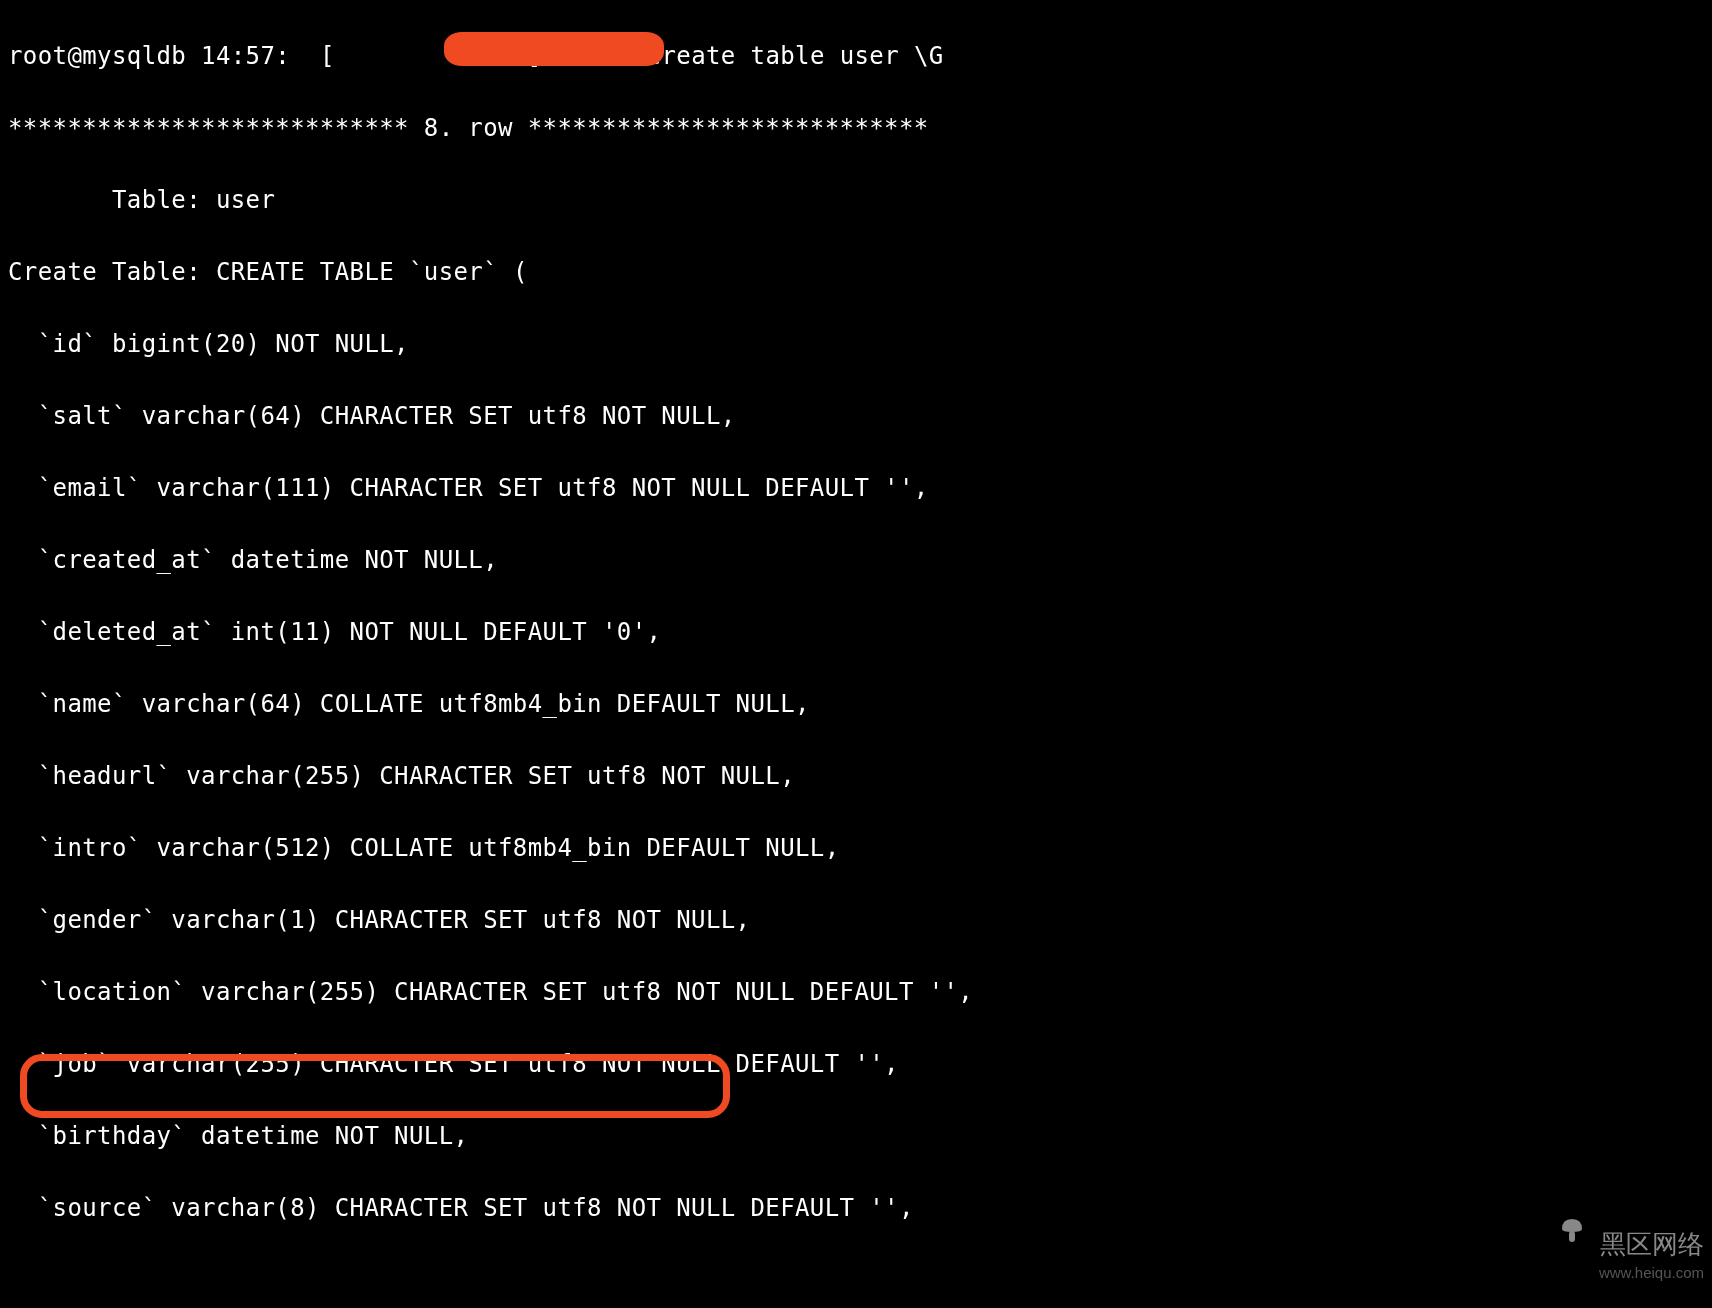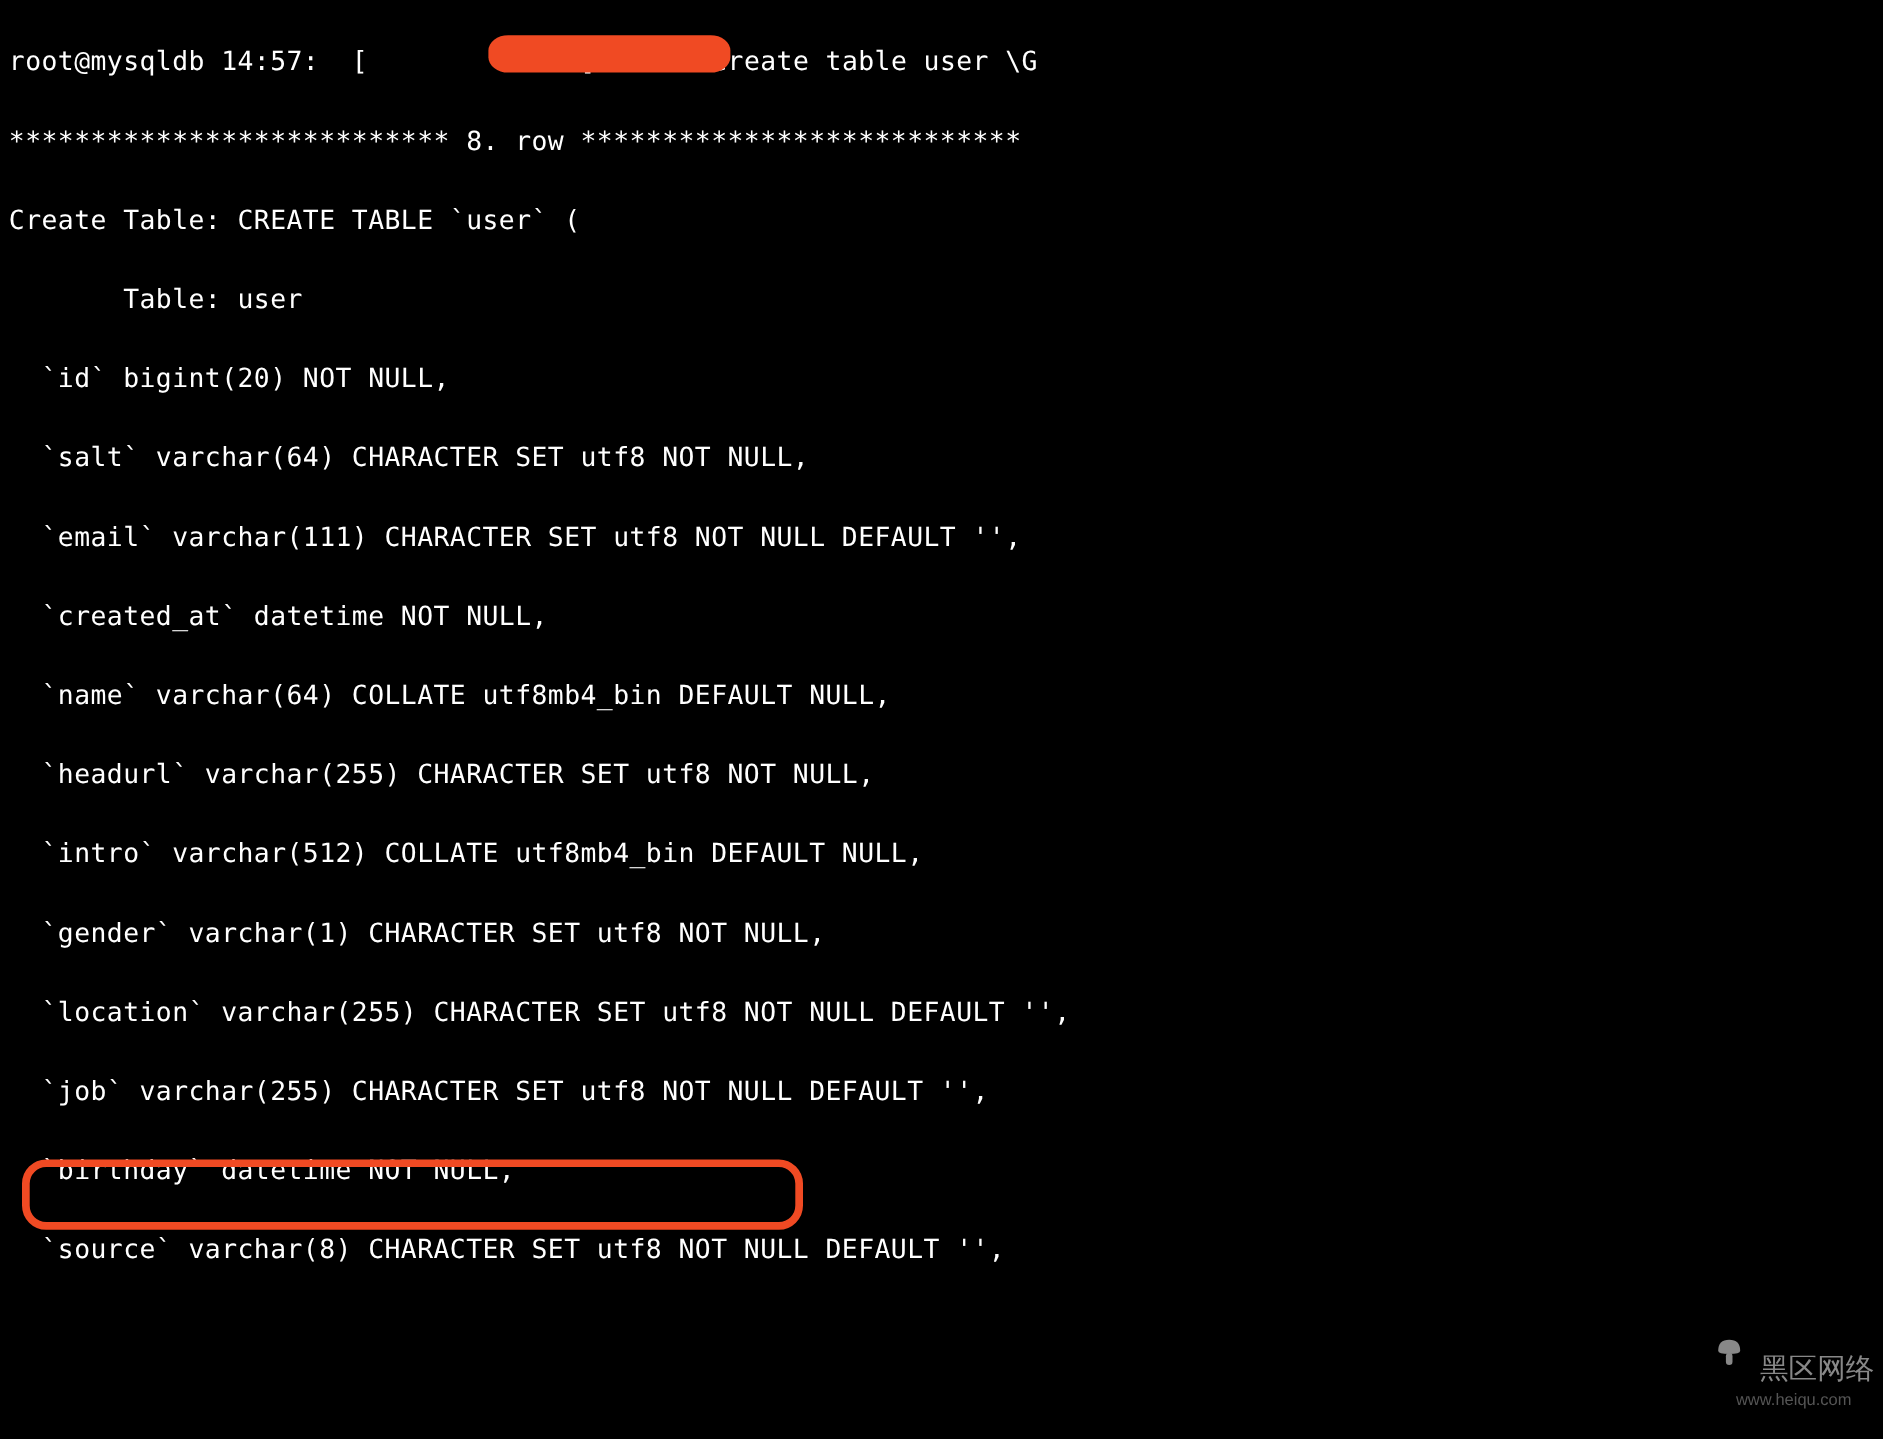--- a/index.html
+++ b/index.html
@@ -64,35 +64,35 @@
       font-size: 26px;
       color: #888;
       display: inline-block;
       vertical-align: middle;
       margin-top: 17px;
     }
     .watermark .url {
       font-size: 15px;
       color: #555;
       margin-top: -2px;
-      text-align: center;
     }
   </style>
 </head>
 <body>
 
 <div class="terminal">
 <div class="prompt-line"><span>root@mysqldb</span> <span>14:57:</span>  <span>[</span>             <span>]&gt;</span> <span>show create table user \G</span><span class="redaction"></span></div>
 <div>*************************** 8. row ***************************</div>
+<div><span>       Table:</span> <span>user</span></div>
 <div><span>Create Table:</span> <span>CREATE TABLE `user` (</span></div>
-<div><span>       Table:</span> <span>user</span></div>
 <div>  `id` bigint(20) NOT NULL,</div>
 <div>  `salt` varchar(64) CHARACTER SET utf8 NOT NULL,</div>
 <div>  `email` varchar(111) CHARACTER SET utf8 NOT NULL DEFAULT '',</div>
 <div>  `created_at` datetime NOT NULL,</div>
+<div>  `deleted_at` int(11) NOT NULL DEFAULT '0',</div>
 <div>  `name` varchar(64) COLLATE utf8mb4_bin DEFAULT NULL,</div>
 <div>  `headurl` varchar(255) CHARACTER SET utf8 NOT NULL,</div>
 <div>  `intro` varchar(512) COLLATE utf8mb4_bin DEFAULT NULL,</div>
 <div>  `gender` varchar(1) CHARACTER SET utf8 NOT NULL,</div>
 <div>  `location` varchar(255) CHARACTER SET utf8 NOT NULL DEFAULT '',</div>
 <div>  `job` varchar(255) CHARACTER SET utf8 NOT NULL DEFAULT '',</div>
 <div>  `birthday` datetime NOT NULL,</div>
 <div>  `source` varchar(8) CHARACTER SET utf8 NOT NULL DEFAULT '',</div>
 
 

